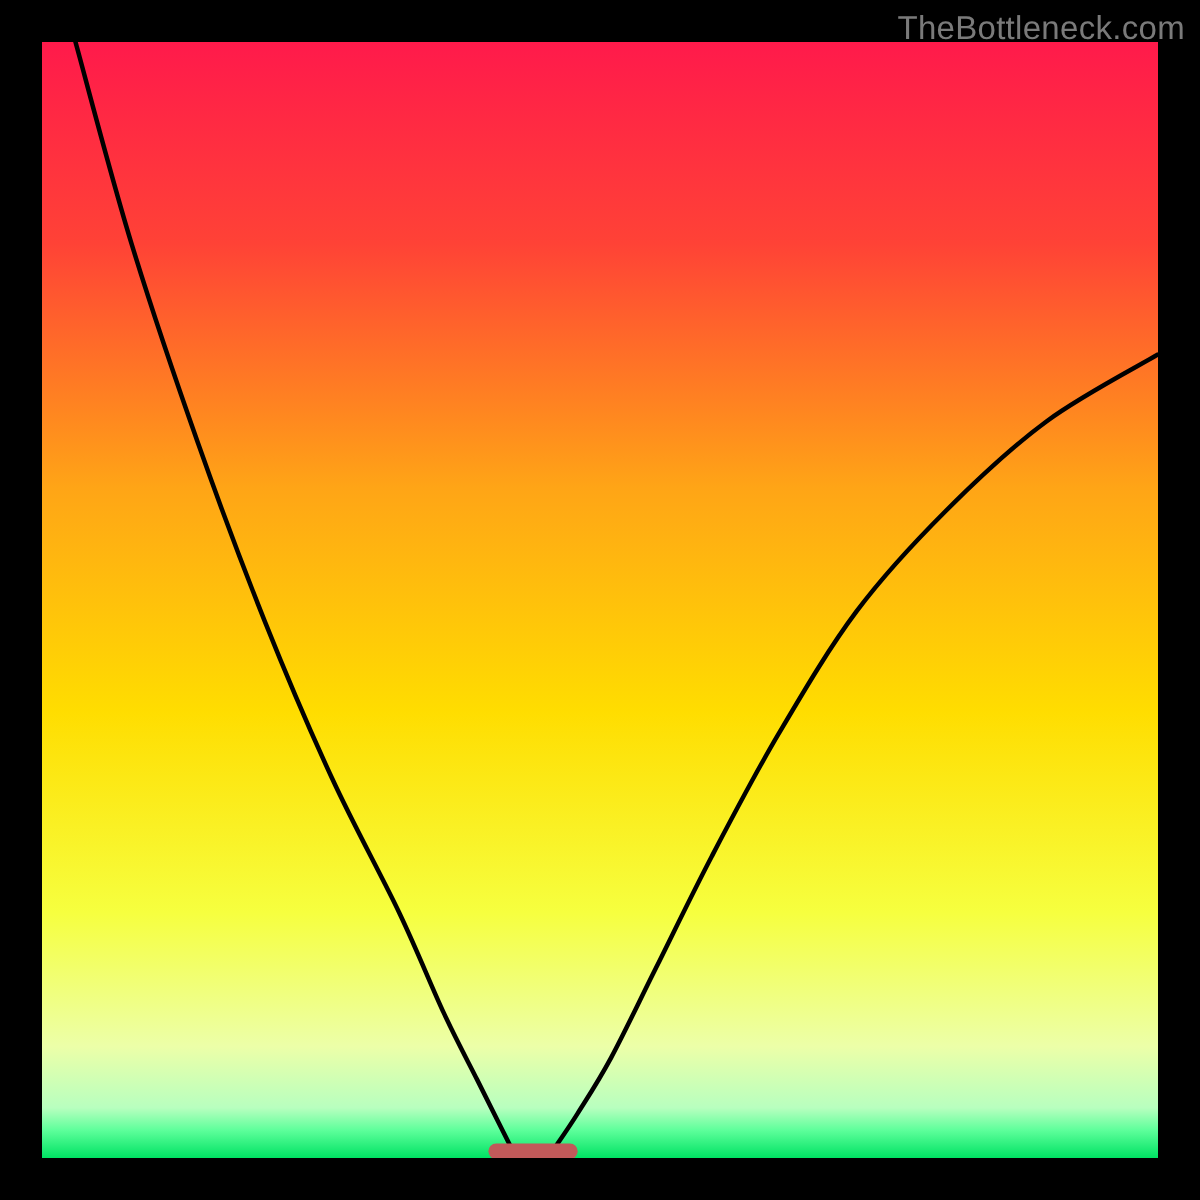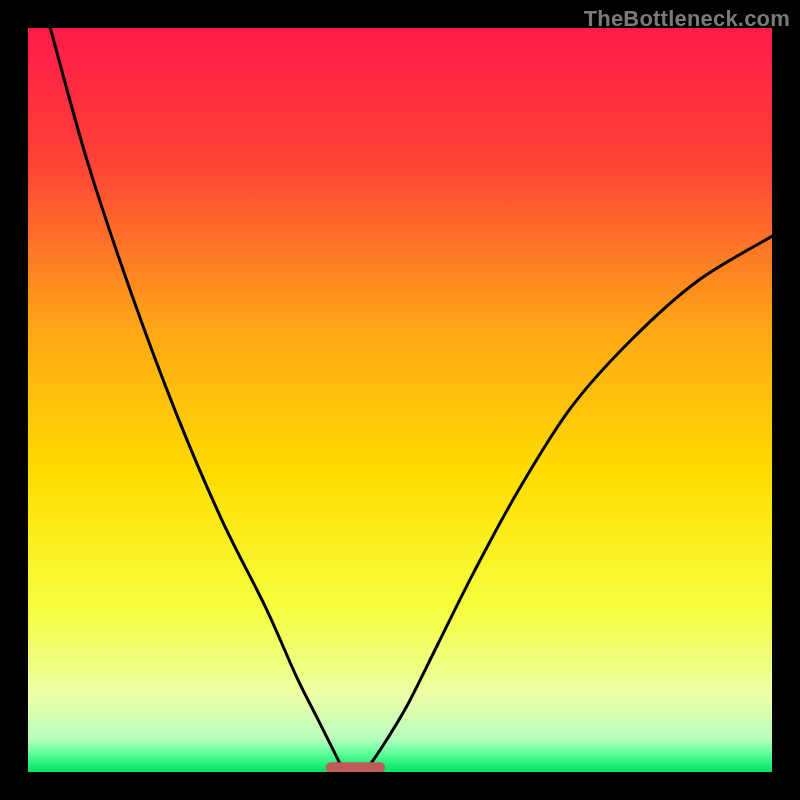--- a/index.html
+++ b/index.html
@@ -16,21 +16,21 @@
     width: 800px;
     height: 800px;
     background: #000;
   }
   .watermark {
     position: absolute;
     top: 6px;
     right: 10px;
     color: #7a7a7a;
     font-size: 22px;
-    font-weight: 700;
+    font-weight: 400;
     letter-spacing: 0.2px;
     z-index: 10;
     user-select: none;
   }
   .plot-area {
     position: absolute;
     left: 28px;
     top: 28px;
     width: 744px;
     height: 744px;

